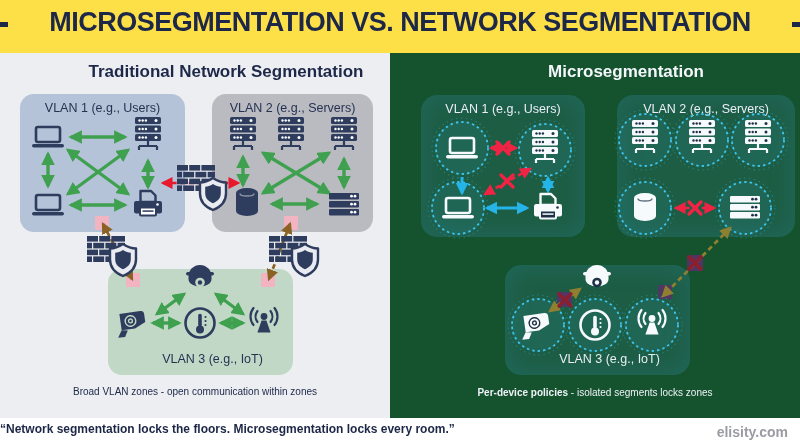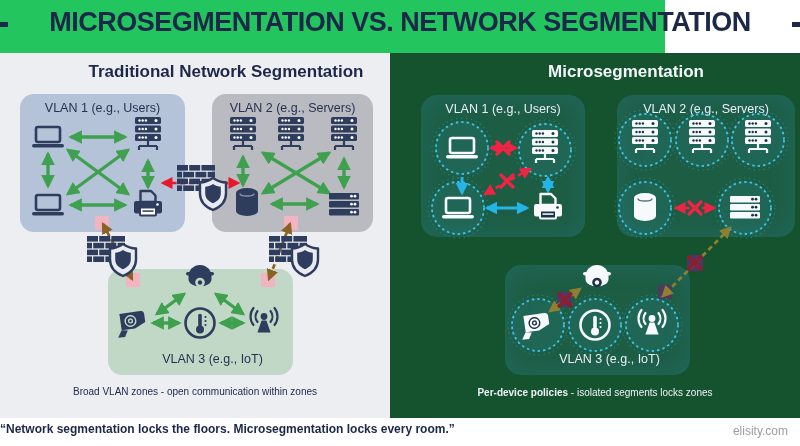--- a/index.html
+++ b/index.html
@@ -1,18 +1,18 @@
 <!DOCTYPE html>
 <html><head>
 <meta charset="utf-8">
 <style>
   html,body{margin:0;padding:0;background:#ffffff;font-family:"Liberation Sans",sans-serif;}
   .stage{position:relative;width:800px;height:446px;background:#ffffff;overflow:hidden;}
   
-  .hdr{position:absolute;left:0;top:0;width:639px;height:53px;background:#22c55e;padding-left:26px;}
+  .hdr{position:absolute;left:0;top:0;width:800px;height:53px;background:#fde047;}
   .hdr-title{position:absolute;left:0;top:7px;width:800px;text-align:center;
     font-size:27px;font-weight:bold;letter-spacing:-0.5px;color:#1d2849;white-space:nowrap;}
   .hdr-dash{position:absolute;top:22px;width:8px;height:5px;background:#1d2849;}
   
   .panel{position:absolute;top:53px;height:365px;}
   .panel-left{left:0;width:390px;background:#edeef2;}
   .panel-right{left:390px;width:410px;background:#14532d;}
   .panel-title{position:absolute;left:0;top:9px;width:100%;text-align:center;
     font-size:17px;font-weight:bold;color:#1d2849;margin-left:31px;}
   .panel-right .panel-title{color:#f4f7fc;}
@@ -30,21 +30,21 @@
   .panel-right .vlabel{color:#e9eef7;}
   .caption{position:absolute;left:0;width:100%;text-align:center;font-size:10px;color:#212c4c;}
   .caption-left{top:333px;}
   .caption-right{top:334px;color:#eef1f8;}
   .caption-right b{font-weight:bold;}
   .overlay{position:absolute;left:0;top:0;}
   
   .footer{position:absolute;left:0;top:418px;width:800px;height:28px;background:#ffffff;}
   .quote{position:absolute;left:0;top:4px;width:800px;text-align:left;
     font-size:12px;font-weight:bold;color:#1c2647;}
-  .site{position:absolute;right:12px;top:6px;font-size:12px;color:#9b9ca3;}
+  .site{position:absolute;right:12px;top:6px;font-size:14px;color:#9b9ca3;font-weight:bold;}
   
   .aG{stroke:#3fa14f;stroke-width:3.4;}
   .aR{stroke:#e8182d;stroke-width:2.7;stroke-dasharray:5 3.6;}
   .aC{stroke:#25b4e8;stroke-width:3;}
   .aB{stroke:#8a6224;stroke-width:2.7;stroke-dasharray:5 3.6;}
   .aO{stroke:#8e8030;stroke-width:2.7;stroke-dasharray:5 3.6;}
   .aRr{stroke:#ef2444;stroke-width:2.7;stroke-dasharray:5 3.6;}
   #tower rect,#rack rect,#firewall rect{fill:currentColor;}
   #antenna .arc{fill:none;stroke:currentColor;stroke-width:2.2;stroke-linecap:round;}
 </style>

